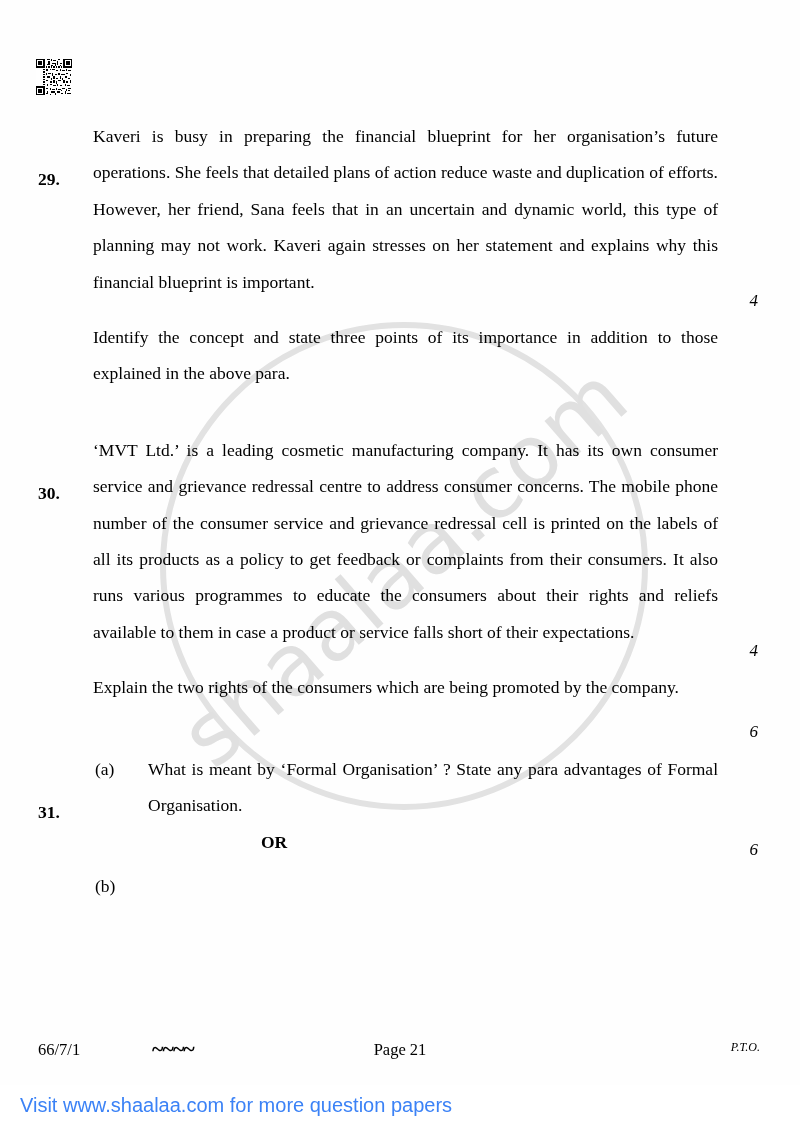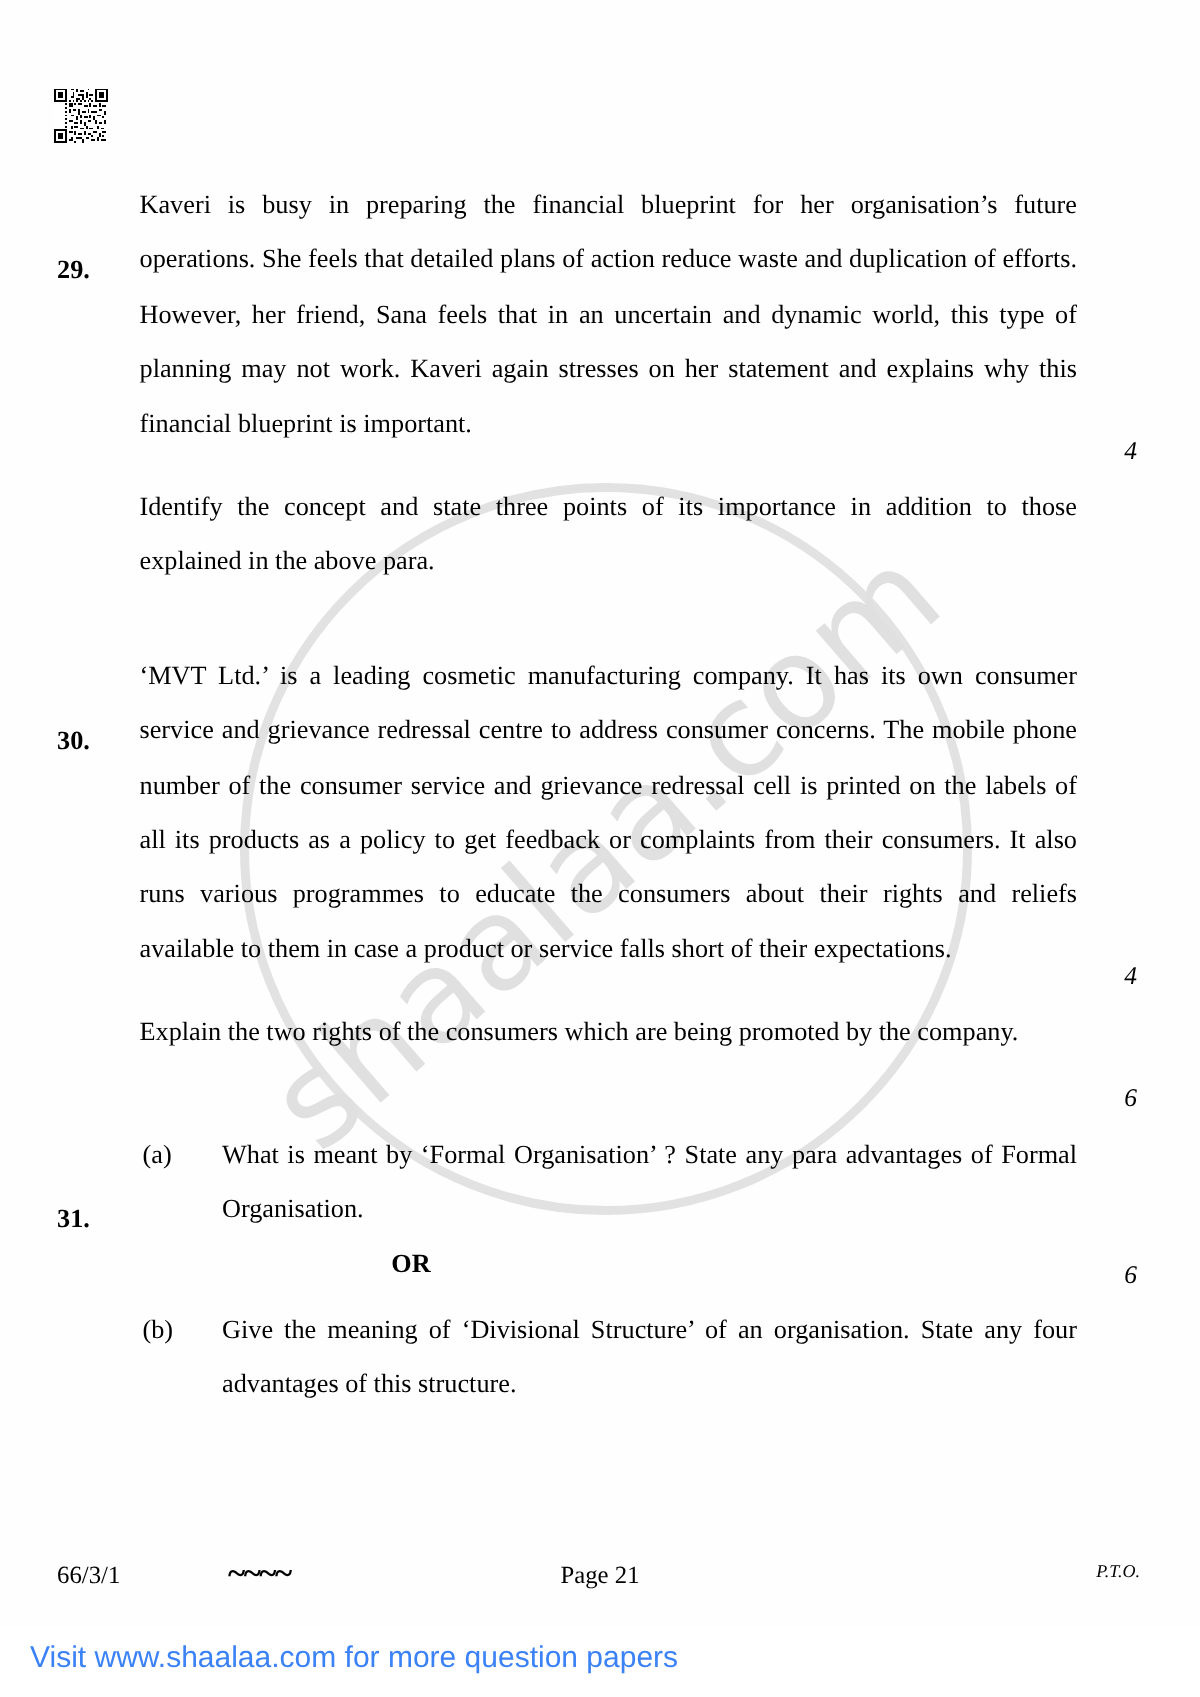--- a/index.html
+++ b/index.html
@@ -345,29 +345,28 @@
     <div class="qblock" style="padding-top:45px;">
       <div class="qrow">
         <div class="qnum">31.</div>
         <div class="qlabel">(a)</div>
         <div class="qtext sub-indent">What is meant by ‘Formal Organisation’ ? State any para advantages of Formal Organisation.</div>
         <div class="marks" style="top:-36.4px;">6</div>
       </div>
       <div class="or-line sub-indent">OR</div>
       <div class="qrow" style="margin-top:8px;">
         <div class="qlabel">(b)</div>
-        <div class="qtext sub-indent">Give the meaning of ‘Divisional Structure’ of an organisation. State any four advantages of this structure.</div>
         <div class="marks" style="top:-36.4px;">6</div>
       </div>
     </div>
 
   </div>
 
   <div id="page-footer">
-    <div class="f-code">66/3/1</div>
+    <div class="f-code">66/7/1</div>
     <div class="f-deco">~~~~</div>
     <div class="f-page">Page 21</div>
     <div class="f-pto">P.T.O.</div>
   </div>
 
 </div>
 
 <div id="bottom-banner">
   <div class="banner-text">Visit www.shaalaa.com for more question papers</div>
 </div>

